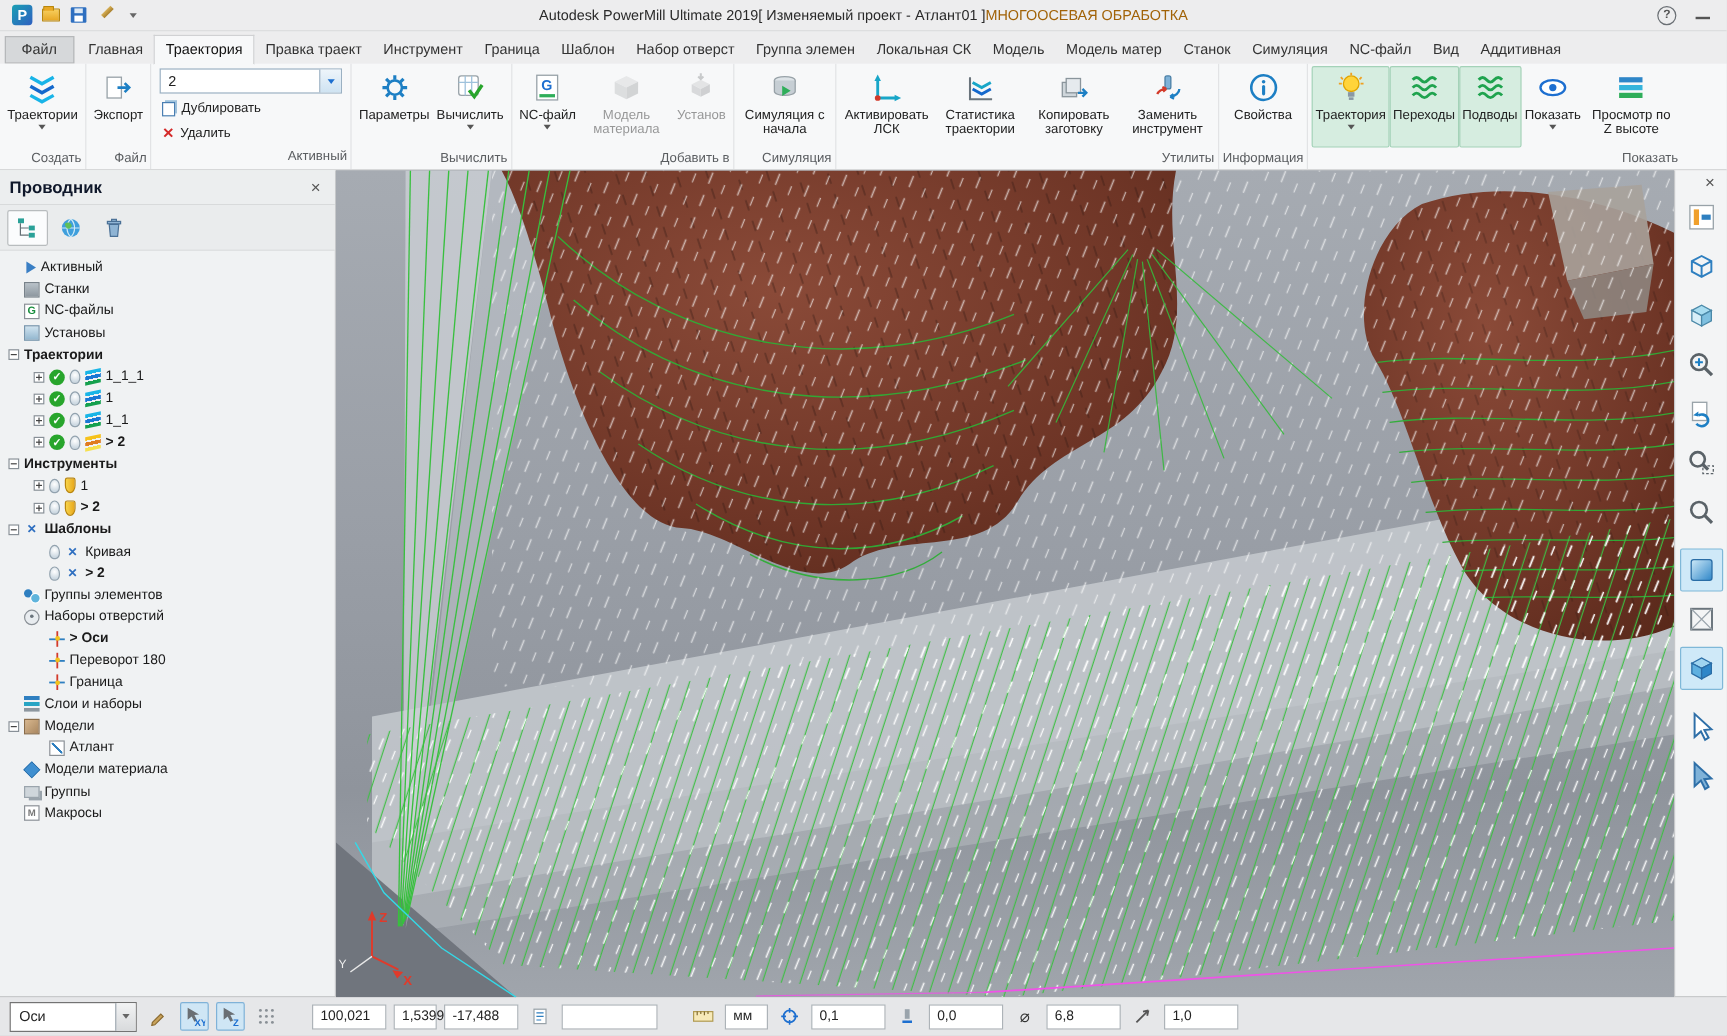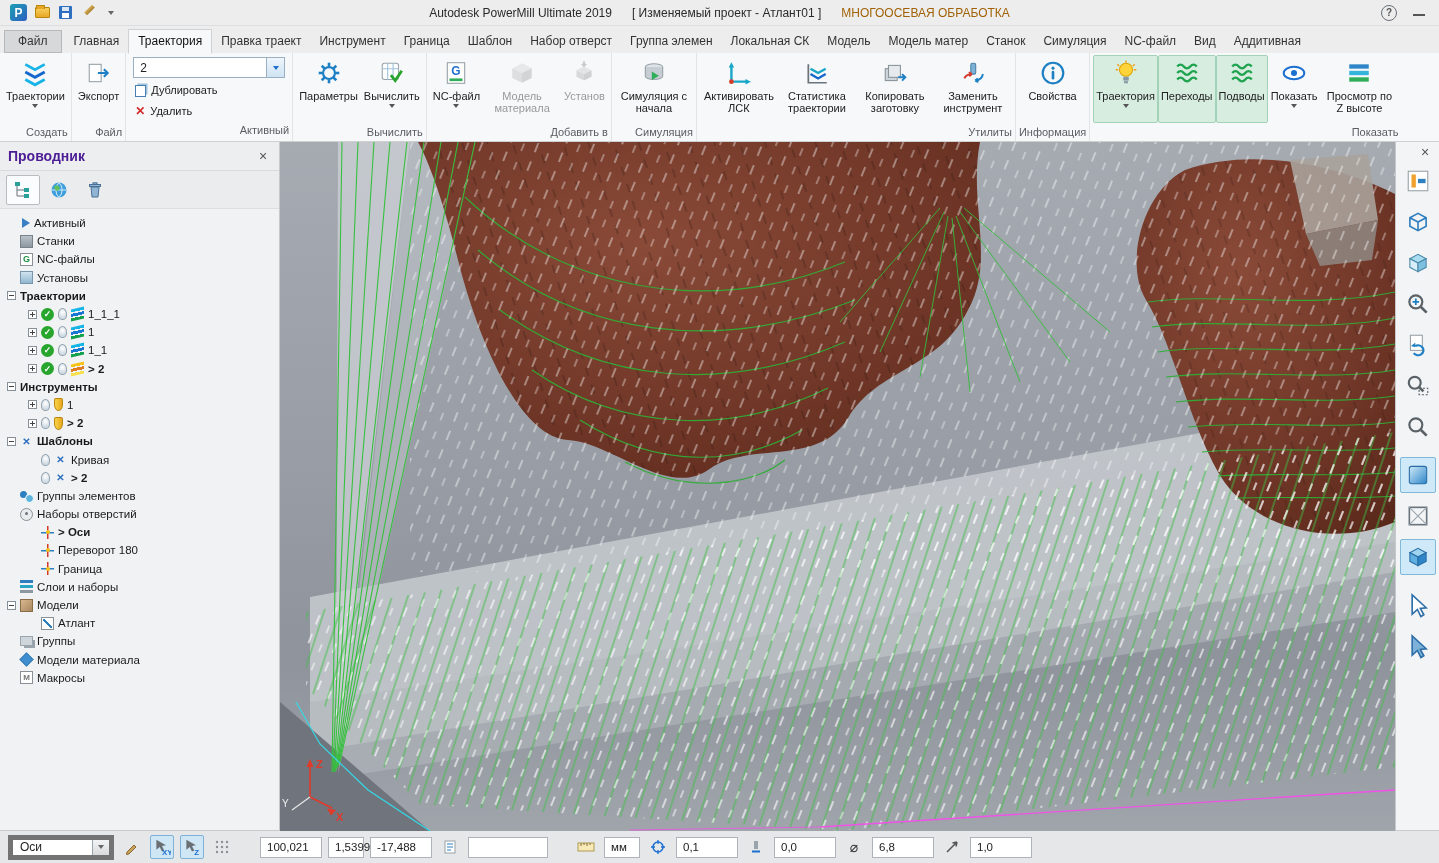--- a/index.html
+++ b/index.html
@@ -12,21 +12,21 @@
 .logo{width:17px;height:17px;border-radius:3px;background:linear-gradient(135deg,#1aa0b4,#2f5fc0);color:#fff;font-weight:bold;font-size:12px;display:flex;align-items:center;justify-content:center}
 .qicon{width:16px;height:16px;display:flex;align-items:center;justify-content:center}
 .folder{width:15px;height:11px;background:linear-gradient(#f7cf5e,#e8a825);border:1px solid #b8860b;border-radius:1px;position:relative}
 .folder::before{content:"";position:absolute;top:-3px;left:0;width:7px;height:3px;background:#e8a825;border:1px solid #b8860b;border-bottom:none;border-radius:1px 1px 0 0}
 .floppy{width:13px;height:13px;background:#2e6fc0;border-radius:1px;position:relative}
 .floppy::before{content:"";position:absolute;left:3px;top:1px;width:7px;height:4px;background:#dce8f4}
 .floppy::after{content:"";position:absolute;left:3px;bottom:1px;width:7px;height:5px;background:#fff}
 .pencil{width:13px;height:13px;position:relative}
 .pencil::before{content:"";position:absolute;left:2px;top:2px;width:11px;height:4px;background:linear-gradient(#d8b25a,#a87e2a);transform:rotate(-45deg)}
 .darr{width:0;height:0;border-left:3.5px solid transparent;border-right:3.5px solid transparent;border-top:4px solid #666}
-.title-center{position:absolute;left:0;right:0;top:0;height:26px;display:flex;align-items:center;justify-content:center;gap:20px;font-size:12px;color:#2a2a2a;pointer-events:none}
+.title-center{position:absolute;left:0;right:0;top:0;height:26px;display:flex;align-items:center;justify-content:center;font-size:12px;color:#2a2a2a;pointer-events:none}
 .title-center .mode{color:#a16207}
 .win-btns{margin-left:auto;display:flex;align-items:center;gap:16px;padding-right:14px;z-index:2;color:#555}
 .helpq{width:16px;height:16px;border:1.4px solid #6a6f74;border-radius:50%;display:flex;align-items:center;justify-content:center;font-size:10px;font-weight:bold;color:#555}
 .helpq::before{content:"?"}
 .minbtn{width:12px;height:12px;position:relative}
 .minbtn::before{content:"";position:absolute;left:0;right:0;bottom:3px;height:2px;background:#555}
 
 
 .tabrow{height:27px;background:#ededee;display:flex;align-items:flex-end;padding-left:4px;flex:0 0 27px}
 .tab{padding:4px 9px 5px;font-size:12px;color:#333;white-space:nowrap}
@@ -54,21 +54,21 @@
 .dupico{width:11px;height:12px;background:#fff;border:1px solid #4a7fb2;box-shadow:2px -2px 0 -0.5px #9fc2dc;margin-top:2px}
 .redx{color:#d42a2a;font-weight:bold;font-size:12px}
 .redx::before{content:"\2715"}
 
 
 .main{flex:1;display:flex;min-height:0}
 
 
 .explorer{width:280px;flex:0 0 280px;background:#f0f2f3;border-right:1px solid #c6c8ca;display:flex;flex-direction:column}
 .exp-head{height:29px;background:#eceeef;border-bottom:1px solid #d8dadb;display:flex;align-items:center;padding:0 8px}
-.exp-title{font-size:14px;font-weight:bold;color:#4c1d95;flex:1}
+.exp-title{font-size:14px;font-weight:bold;color:#0f172a;flex:1}
 .closex{width:16px;height:16px;display:flex;align-items:center;justify-content:center;color:#555;font-size:14px}
 .closex::before{content:"\00D7"}
 .exp-tools{height:38px;display:flex;align-items:center;gap:2px;padding:0 6px;border-bottom:1px solid #dcdedf;background:#eaeced}
 .etool{width:34px;height:30px;display:flex;align-items:center;justify-content:center;border:1px solid transparent;border-radius:2px}
 .etool.on{background:#fbfcfd;border-color:#b8bcbe}
 .tree{flex:1;overflow:hidden;padding:5px 0;font-size:11.5px}
 .trow{display:flex;align-items:center;height:18.2px;padding-left:7px;gap:4px;white-space:nowrap}
 .trow .tlabel{color:#1a1a1a}
 .trow .tlabel.bold{font-weight:bold}
 .ind{width:17px;flex:0 0 17px}
@@ -113,21 +113,21 @@
 
 
 .vtools{width:44px;flex:0 0 44px;background:#f3f4f5;border-left:1px solid #c6c8ca;display:flex;flex-direction:column;align-items:center;padding-top:2px}
 .vclose{align-self:flex-end;margin-right:6px}
 .vt{width:36px;height:36px;margin:2.5px 0;display:flex;align-items:center;justify-content:center;border:1px solid transparent;border-radius:2px}
 .vt.on{background:#cfe9f8;border-color:#7fb8d8}
 .vt.gap{margin-top:10px}
 
 
 .statusbar{height:33px;flex:0 0 33px;background:#e6e7e9;border-top:1px solid #c8cacb;display:flex;align-items:center;padding:0 8px;gap:6px}
-.scombo{width:106px;height:25px;background:#fff;border:5px solid #737373;display:flex;align-items:center}
+.scombo{width:106px;height:25px;background:#fff;border:1px solid #737373;display:flex;align-items:center}
 .scombo .cval{flex:1;padding-left:7px;font-size:12px}
 .scombo .cbtn{width:17px;height:100%;border-left:1px solid #9aa4ac;background:linear-gradient(#f2f3f4,#d8dadc);display:flex;align-items:center;justify-content:center}
 .sbtn{width:24px;height:24px;display:flex;align-items:center;justify-content:center;border:1px solid transparent;border-radius:2px}
 .sbtn.on{background:#cfe6f5;border-color:#7fb2d8}
 .sfield{height:21px;background:#fff;border:1px solid #adb3b8;font-size:11.5px;display:flex;align-items:center;padding:0 6px;color:#222}
 .sfield.w62{width:62px}
 .sfield.w56{width:36px}
 .sfield.w80{width:80px}
 .diaglyph{font-size:14px;color:#333}
 .diaglyph::before{content:"\2300"}
@@ -631,27 +631,27 @@
           </div>
         <div class="trow">
             <span class="ind"></span>
             <span class="expsp"></span>
             <span class="ti ic-model"></span>
             <span class="tlabel">Атлант</span>
           </div>
 
         <div class="trow">
             <span class="expsp"></span>
+            <span class="ti ic-stock"></span>
+            <span class="tlabel">Модели материала</span>
+          </div>
+        <div class="trow">
+            <span class="expsp"></span>
             <span class="ic-groups2"></span>
             <span class="tlabel">Группы</span>
-          </div>
-        <div class="trow">
-            <span class="expsp"></span>
-            <span class="ti ic-stock"></span>
-            <span class="tlabel">Модели материала</span>
           </div>
         <div class="trow">
             <span class="expsp"></span>
             <span class="ti ic-macros"></span>
             <span class="tlabel">Макросы</span>
           </div>
 
       </div>
     </div>
 

